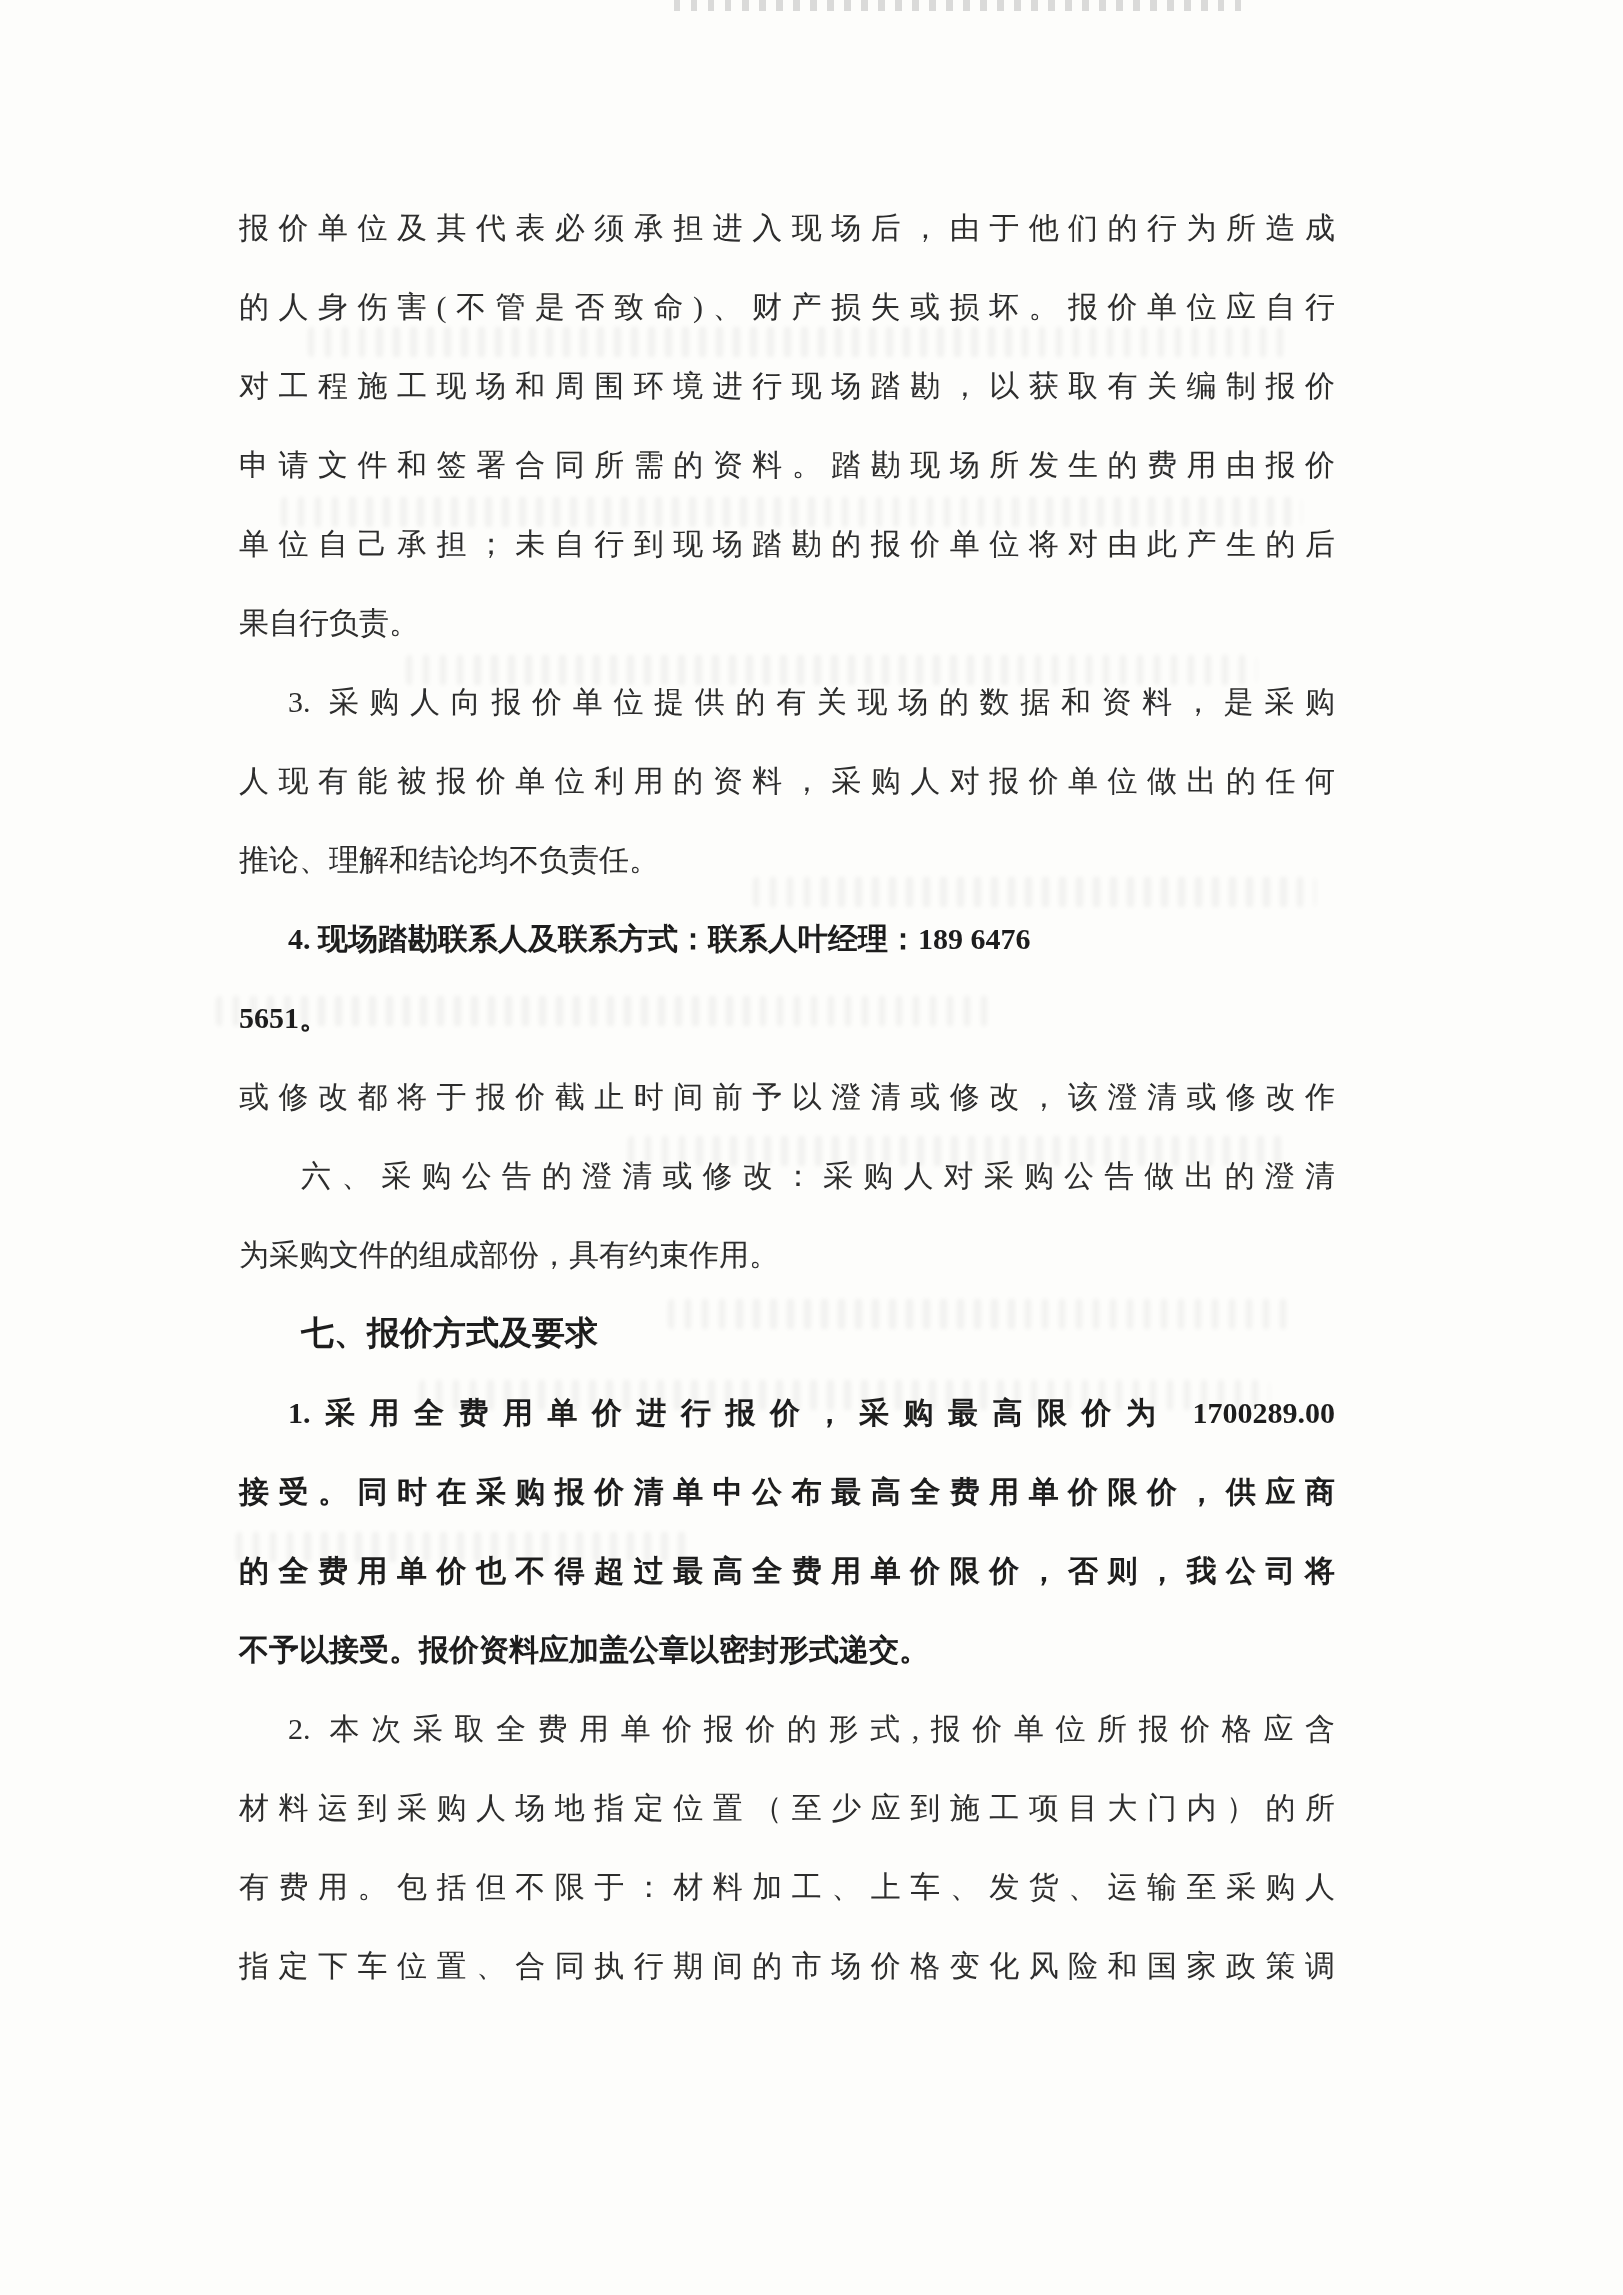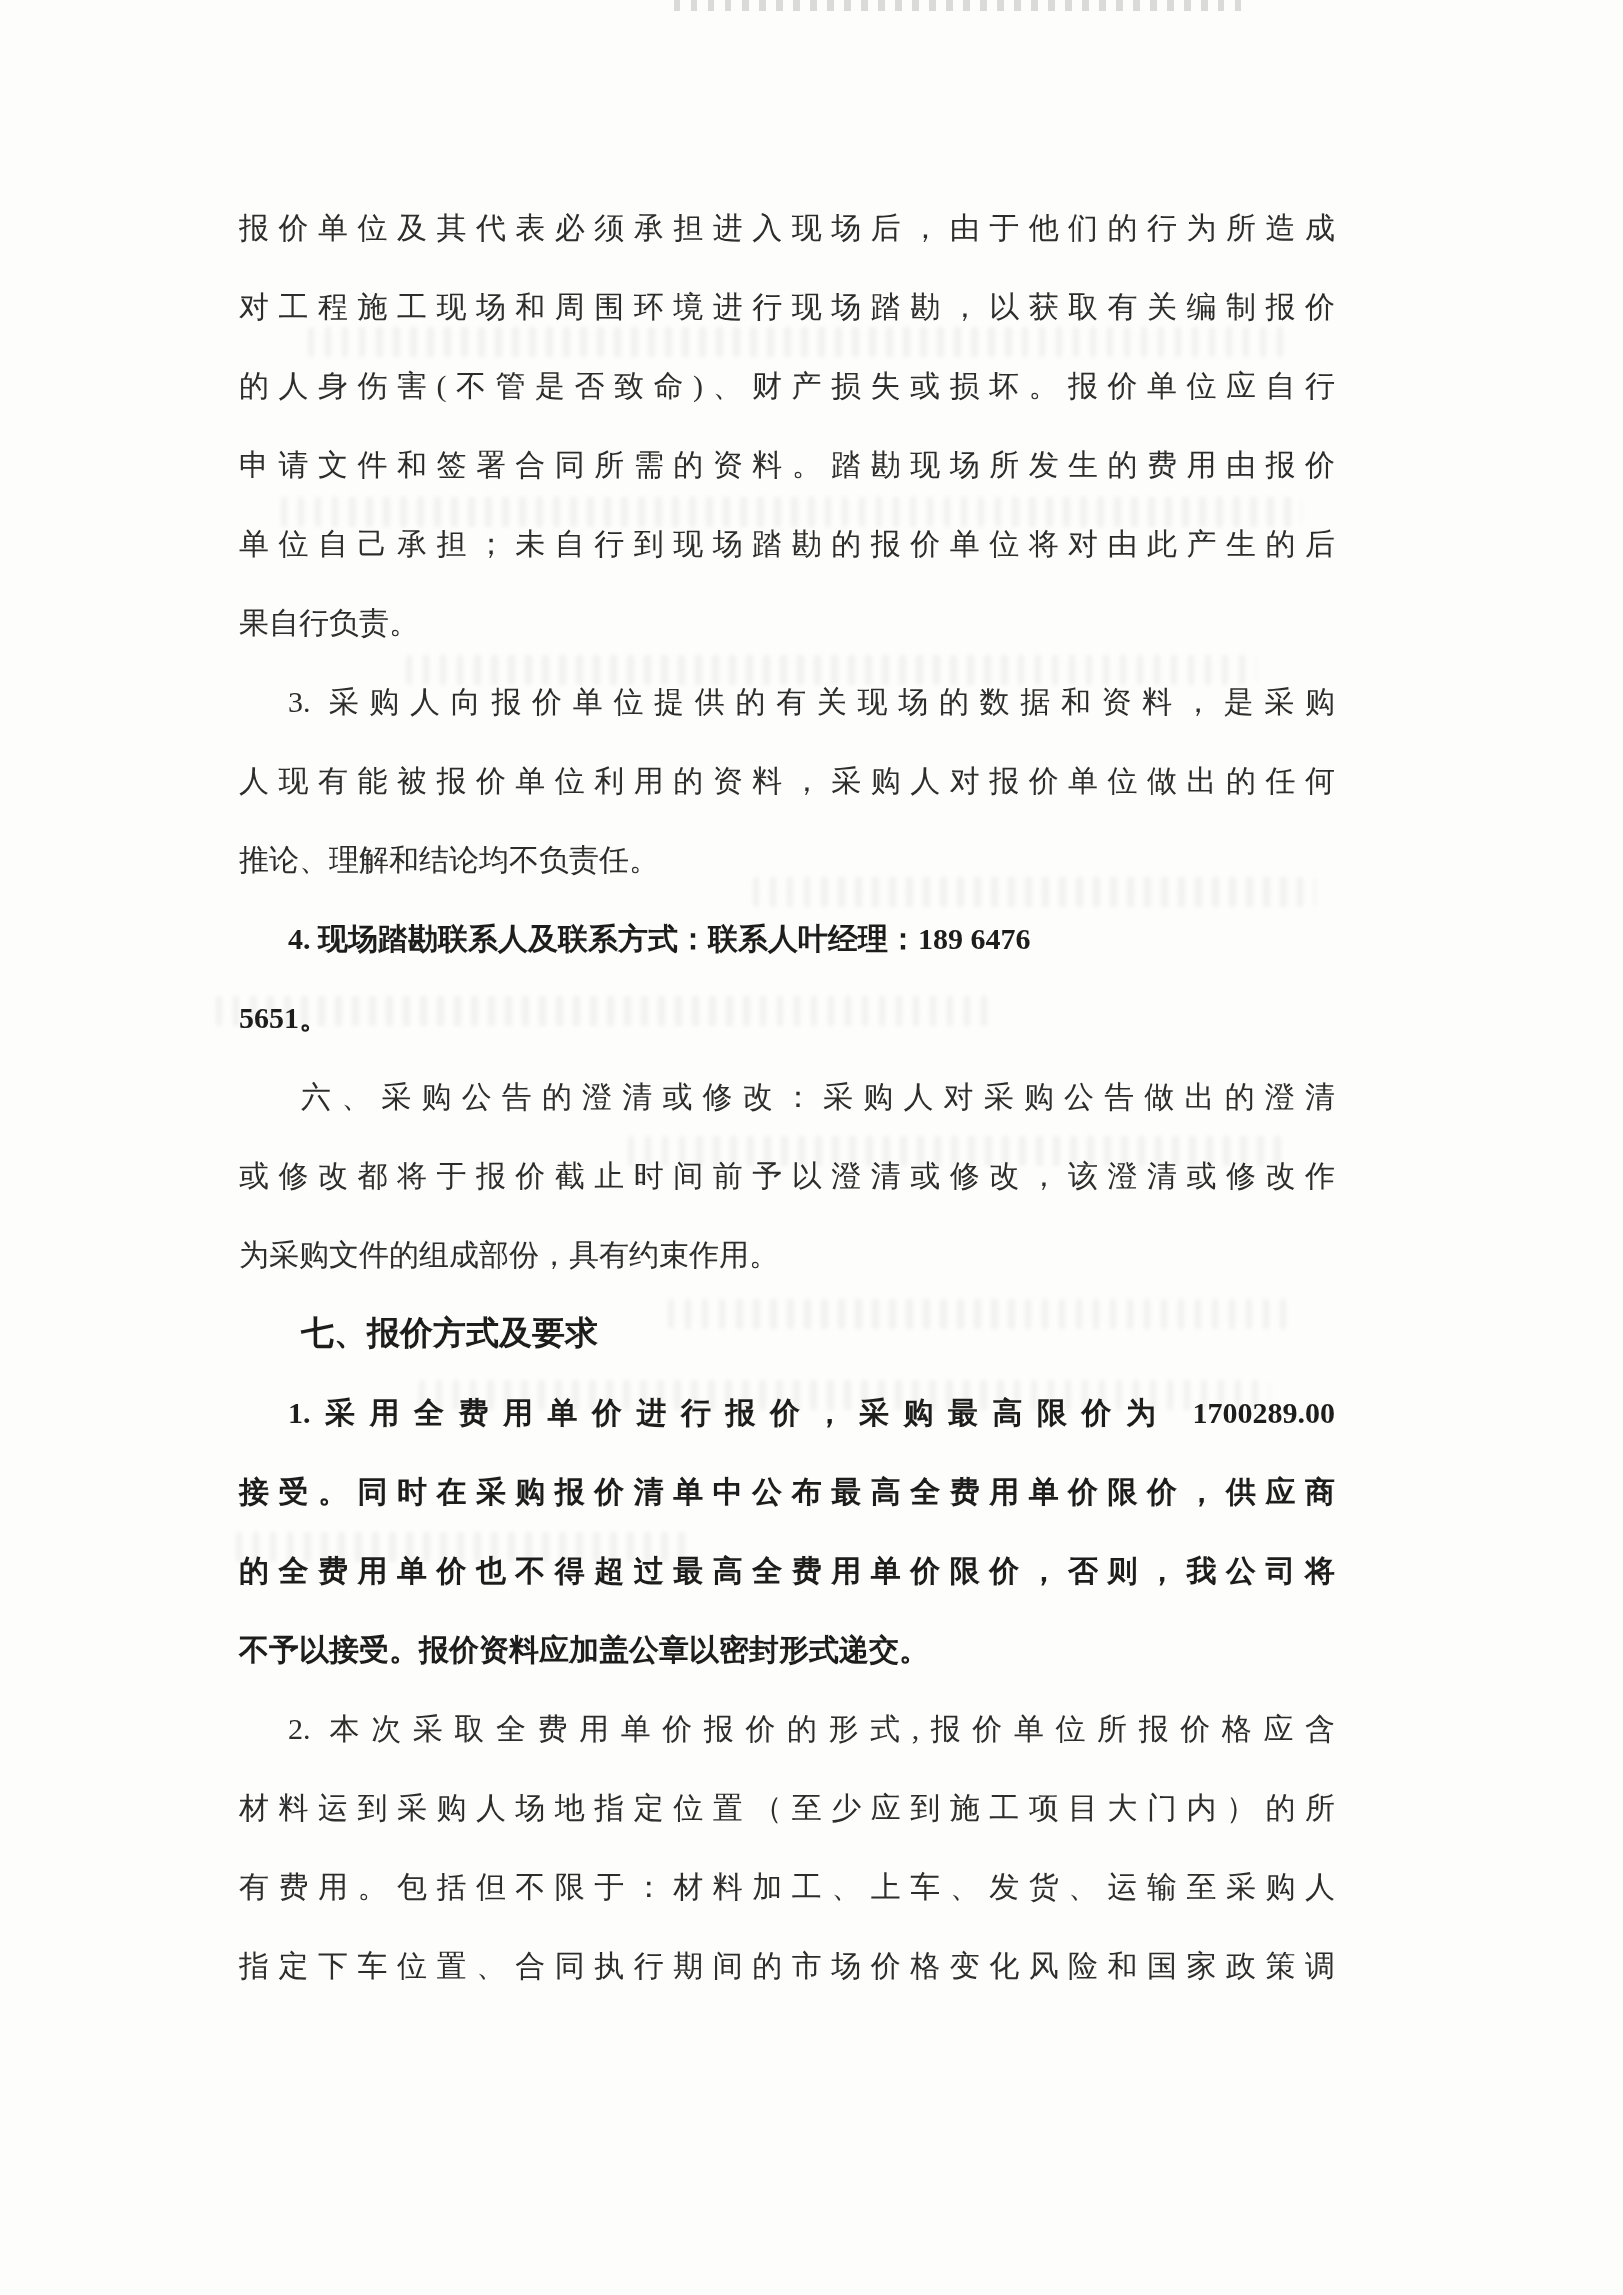--- a/index.html
+++ b/index.html
@@ -49,41 +49,41 @@
   <div class="ghost" style="left:216px;top:996px;width:772px;"></div>
   <div class="ghost" style="left:628px;top:1136px;width:655px;"></div>
   <div class="ghost" style="left:668px;top:1299px;width:622px;"></div>
   <div class="ghost" style="left:419px;top:1380px;width:851px;"></div>
   <div class="ghost" style="left:236px;top:1532px;width:458px;"></div>
 
   <main class="text-block">
 
     <section>
       <div class="ln">报价单位及其代表必须承担进入现场后，由于他们的行为所造成</div>
+      <div class="ln">的人身伤害(不管是否致命)、财产损失或损坏。报价单位应自行</div>
       <div class="ln">对工程施工现场和周围环境进行现场踏勘，以获取有关编制报价</div>
-      <div class="ln">的人身伤害(不管是否致命)、财产损失或损坏。报价单位应自行</div>
       <div class="ln">申请文件和签署合同所需的资料。踏勘现场所发生的费用由报价</div>
       <div class="ln">单位自己承担；未自行到现场踏勘的报价单位将对由此产生的后</div>
       <div class="ln fl">果自行负责。</div>
     </section>
 
     <section>
       <div class="ln i1">3. 采购人向报价单位提供的有关现场的数据和资料，是采购</div>
       <div class="ln">人现有能被报价单位利用的资料，采购人对报价单位做出的任何</div>
       <div class="ln fl">推论、理解和结论均不负责任。</div>
     </section>
 
     <section class="bold">
       <div class="ln i1 fl">4. 现场踏勘联系人及联系方式：联系人叶经理：189 6476</div>
       <div class="ln fl">5651。</div>
     </section>
 
     <section>
+      <div class="ln">或修改都将于报价截止时间前予以澄清或修改，该澄清或修改作</div>
       <div class="ln i2">六、采购公告的澄清或修改：采购人对采购公告做出的澄清</div>
-      <div class="ln">或修改都将于报价截止时间前予以澄清或修改，该澄清或修改作</div>
       <div class="ln fl">为采购文件的组成部份，具有约束作用。</div>
     </section>
 
     <section class="bold">
       <div class="ln i2 fl hd">七、报价方式及要求</div>
     </section>
 
     <section class="bold">
       <div class="ln i1">1.采用全费用单价进行报价，采购最高限价为 1700289.00</div>
       <div class="ln">接受。同时在采购报价清单中公布最高全费用单价限价，供应商</div>

